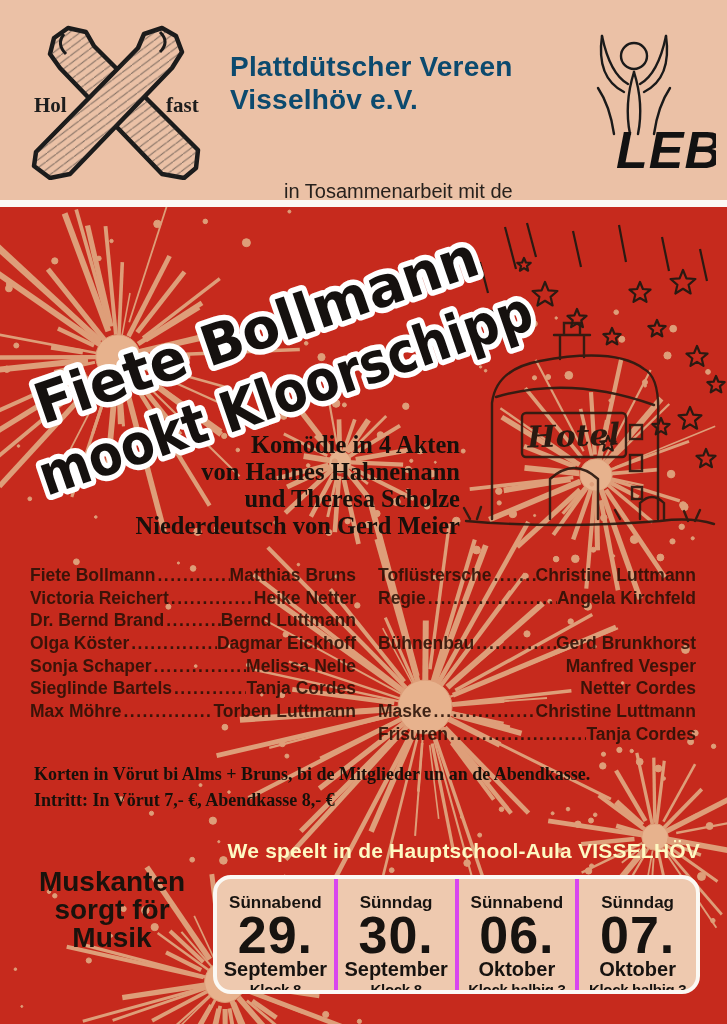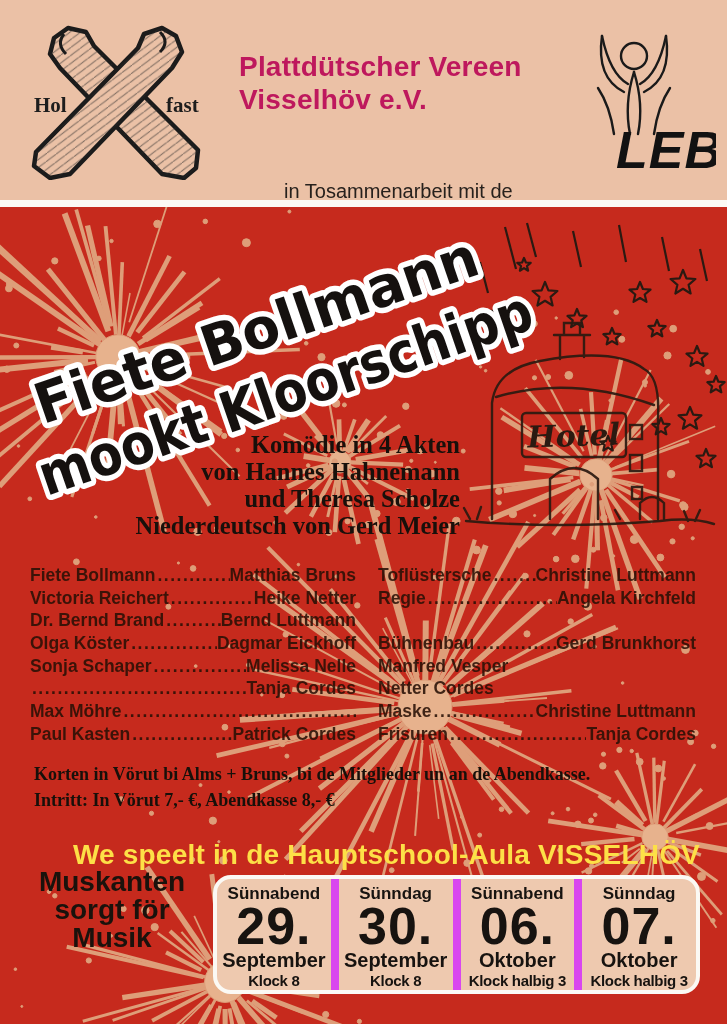--- a/index.html
+++ b/index.html
@@ -5,21 +5,21 @@
   html,body{margin:0;padding:0;background:#6b6b6b;}
   .poster{
     position:relative;width:727px;height:1024px;overflow:hidden;
     background:#c62a1d;font-family:"Liberation Sans",sans-serif;
     -webkit-font-smoothing:antialiased;
   }
   
   .header{position:absolute;top:0;left:0;width:727px;height:200px;background:#ebc1a6;}
   .stripe{position:absolute;top:200px;left:0;width:727px;height:7px;background:#fbf9f4;}
   .holfast-svg{position:absolute;left:20px;top:22px;}
-  .org{position:absolute;left:230px;top:50px;color:#be185d;margin-left:9px;}
+  .org{position:absolute;left:230px;top:50px;color:#0c4a6e;}
   .org-line{font-weight:bold;font-size:28px;line-height:33px;letter-spacing:.2px;}
   .coop{position:absolute;left:284px;top:140px;font-size:20px;color:#27211d;margin-top:40px;}
   .leb-svg{position:absolute;left:552px;top:22px;}
   
   .main{position:absolute;top:207px;left:0;width:727px;height:817px;}
   .bg-art{position:absolute;left:0;top:0;}
   .hotel-sign-text{
     font-family:"DejaVu Serif",serif;font-style:italic;font-weight:bold;
     font-size:30px;fill:#2b1a11;text-anchor:middle;
   }
@@ -34,39 +34,39 @@
     font-family:"Liberation Serif",serif;font-weight:bold;
     font-size:24.5px;line-height:27px;color:#18100b;white-space:nowrap;
   }
   
   .cast{position:absolute;top:358px;left:0;width:727px;height:185px;
         font-size:17.5px;font-weight:bold;color:rgba(40,16,6,.88);}
   .cast-col{position:absolute;top:0;display:flex;flex-direction:column;}
   .cast-col-left{left:30px;width:326px;}
   .cast-col-right{left:378px;width:318px;}
   .cast-row{display:flex;align-items:baseline;height:22.7px;white-space:nowrap;}
-  .cast-row.name-only{justify-content:flex-start;}
+  .cast-row.name-only{justify-content:flex-end;}
   .cast-dots{flex:1;overflow:hidden;letter-spacing:1.5px;padding:0 2px;}
   .cast-dots::before{content:"................................................................";}
   
   .tickets{position:absolute;left:34px;top:554px;
            font-family:"Liberation Serif",serif;font-weight:bold;
            font-size:18px;line-height:26px;color:#17100a;white-space:nowrap;}
-  .venue{position:absolute;right:27px;top:632px;font-size:28px;font-weight:bold;
-         color:#fde047;letter-spacing:.2px;white-space:nowrap;}
+  .venue{position:absolute;right:27px;top:632px;font-size:21px;font-weight:bold;
+         color:#fef9c3;letter-spacing:.2px;white-space:nowrap;}
   
   .music{position:absolute;left:12px;top:661px;width:200px;text-align:center;
          font-weight:bold;font-size:28px;line-height:28px;color:#1a120c;}
   .music-line{display:block;}
   
   .shows{position:absolute;left:213px;top:668px;width:487px;height:119px;
          box-sizing:border-box;background:#eec9af;border:4px solid #fbf9f4;
          border-radius:18px;display:flex;overflow:hidden;}
-  .show-cell{flex:1;text-align:center;color:#171310;padding-top:5px;}
-  .show-cell + .show-cell{border-left:8px solid #d946ef;}
+  .show-cell{flex:1;text-align:center;color:#171310;padding-top:14px;}
+  .show-cell + .show-cell{border-left:4px solid #d946ef;}
   .show-day{font-size:17px;font-weight:bold;line-height:20px;}
   .show-date{font-size:52px;font-weight:bold;line-height:45px;letter-spacing:1px;}
   .show-month{font-size:20px;font-weight:bold;line-height:23px;}
   .show-time{font-size:15px;font-weight:bold;line-height:18px;letter-spacing:-.3px;}
 </style>
 </head>
 <body>
 
 <div class="poster">
 
@@ -638,31 +638,28 @@
             <span class="cast-role">Olga Köster</span>
             <span class="cast-dots"></span>
             <span class="cast-name">Dagmar Eickhoff</span>
           </div>
           <div class="cast-row">
             <span class="cast-role">Sonja Schaper</span>
             <span class="cast-dots"></span>
             <span class="cast-name">Melissa Nelle</span>
           </div>
           <div class="cast-row">
+            <span class="cast-role">Sieglinde Bartels</span>
             <span class="cast-dots"></span>
             <span class="cast-name">Tanja Cordes</span>
           </div>
           <div class="cast-row">
             <span class="cast-role">Max Möhre</span>
             <span class="cast-dots"></span>
-          </div>
-          <div class="cast-row">
-            <span class="cast-role">Paul Kasten</span>
-            <span class="cast-dots"></span>
-            <span class="cast-name">Patrick Cordes</span>
+            <span class="cast-name">Torben Luttmann</span>
           </div>
         </div>
       <div class="cast-col cast-col-right">
           <div class="cast-row">
             <span class="cast-role">Toflüstersche</span>
             <span class="cast-dots"></span>
             <span class="cast-name">Christine Luttmann</span>
           </div>
           <div class="cast-row">
             <span class="cast-role">Regie</span>

